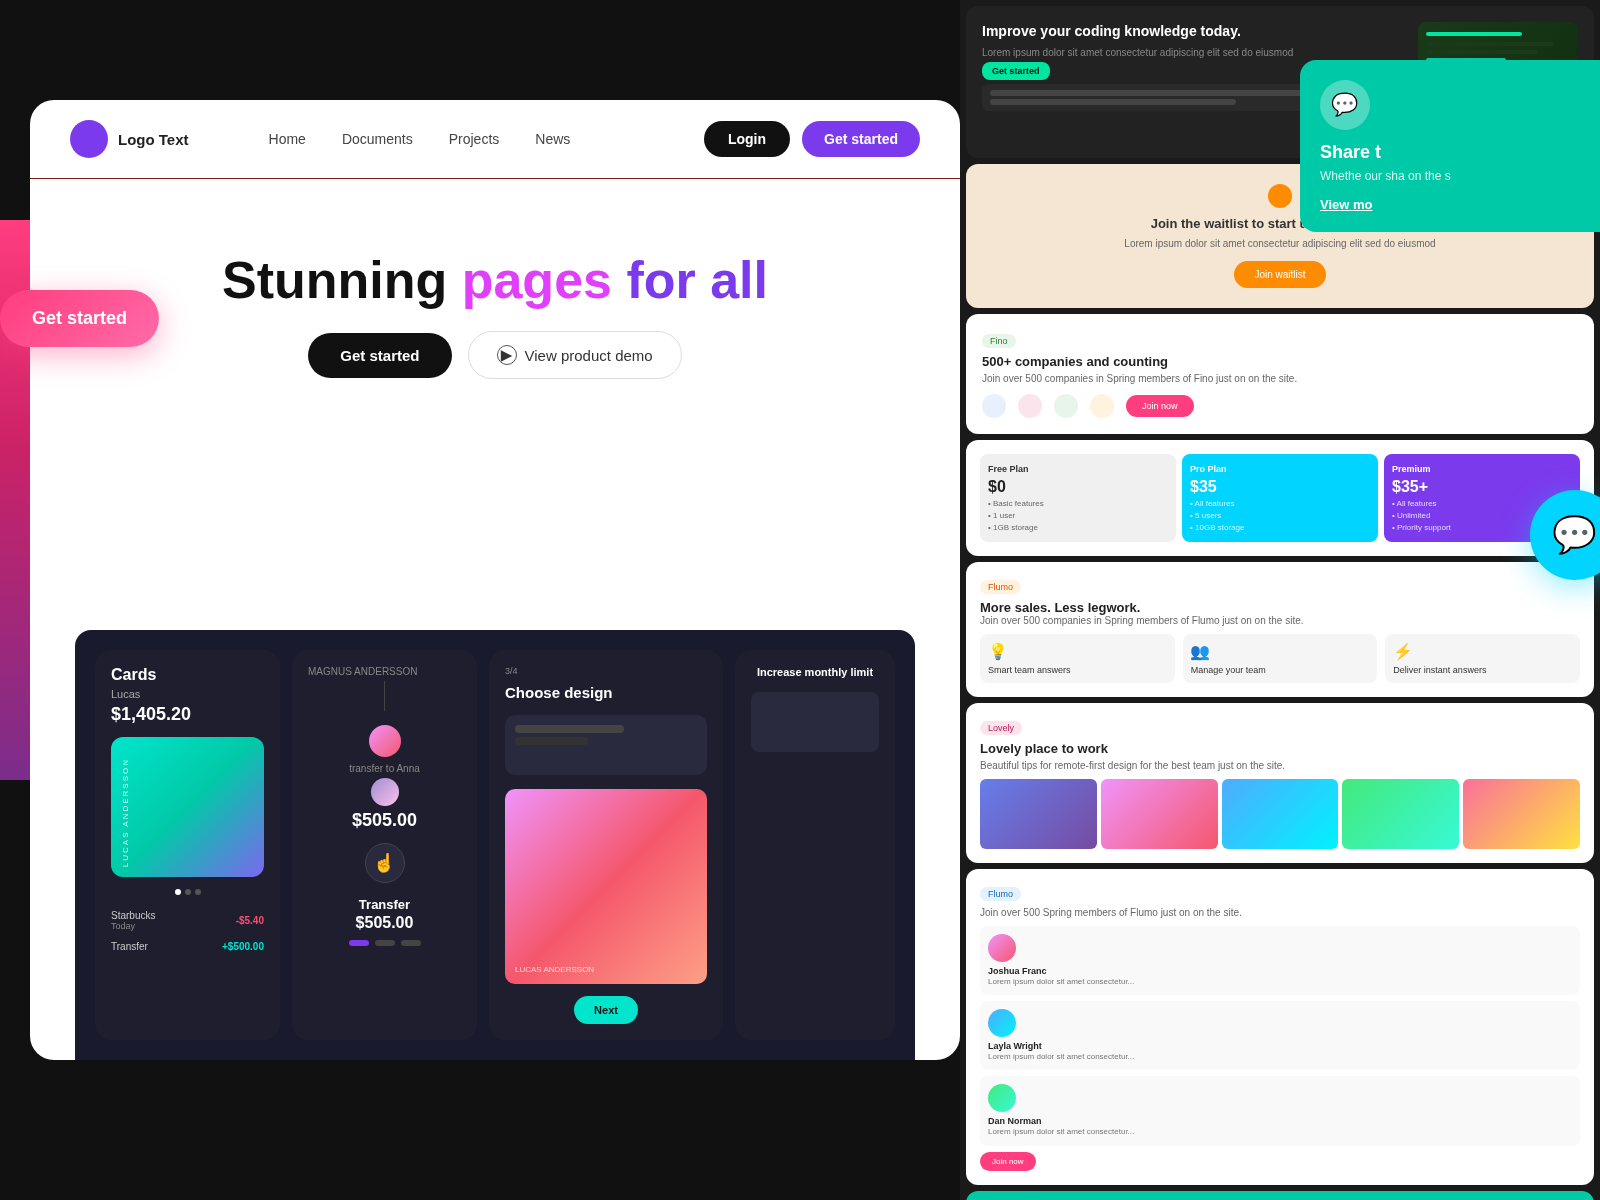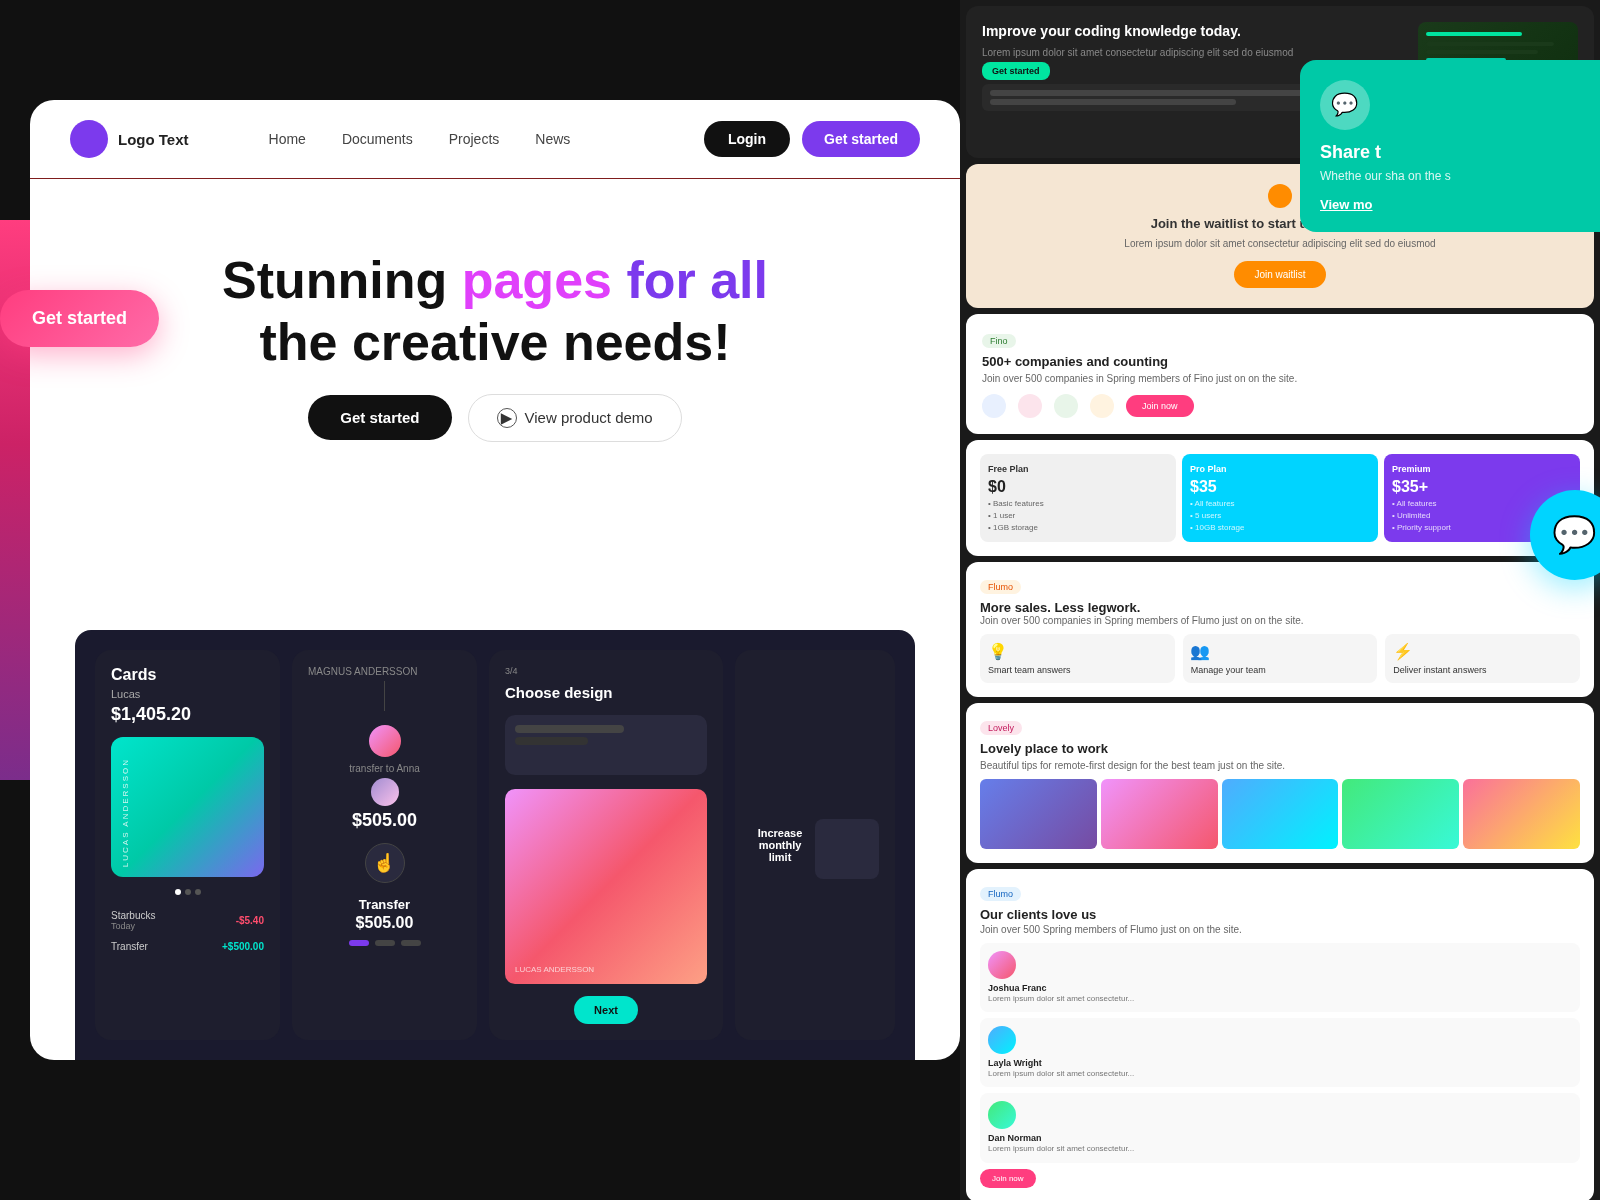--- a/index.html
+++ b/index.html
@@ -371,21 +371,21 @@
     }
 
     
     .panel-increase {
       background: #1e1e2e;
       border-radius: 16px;
       padding: 16px;
       width: 160px;
       flex-shrink: 0;
       display: flex;
-      flex-direction: row;
+      flex-direction: column;
       align-items: center;
       justify-content: flex-start;
       gap: 6px;
     }
 
     .increase-title { color: #fff; font-size: 11px; font-weight: 700; text-align: center; }
 
     
     .chat-bubble {
       position: absolute;
@@ -620,21 +620,20 @@
     </div>
     <div class="nav-actions">
       <button class="btn-login">Login</button>
       <button class="btn-get-started-nav">Get started</button>
     </div>
   </nav>
 
   <div class="hero">
     <h1 class="hero-title">
       <span>Stunning </span><span class="word-pages">pages</span><span style="color:#7c3aed"> for all</span><br>
-      <span>the creative needs!</span>
     </h1>
     <div class="hero-buttons">
       <button class="btn-hero-primary">Get started</button>
       <button class="btn-hero-secondary">
         <div class="play-icon">▶</div>
         <span>View product demo</span>
       </button>
     </div>
   </div>
 
@@ -804,21 +803,20 @@
         <div class="work-img wi1"></div>
         <div class="work-img wi2"></div>
         <div class="work-img wi3"></div>
         <div class="work-img wi4"></div>
         <div class="work-img wi5"></div>
       </div>
     </div>
 
     <div class="rs-testimonials">
       <span class="badge">Flumo</span>
-      <h3>Our clients love us</h3>
       <p>Join over 500 Spring members of Flumo just on on the site.</p>
       <div class="testimonial-grid">
         <div class="tcard">
           <div class="t-avatar ta1"></div>
           <div class="t-name">Joshua Franc</div>
           <div class="t-text">Lorem ipsum dolor sit amet consectetur...</div>
         </div>
         <div class="tcard">
           <div class="t-avatar ta2"></div>
           <div class="t-name">Layla Wright</div>

